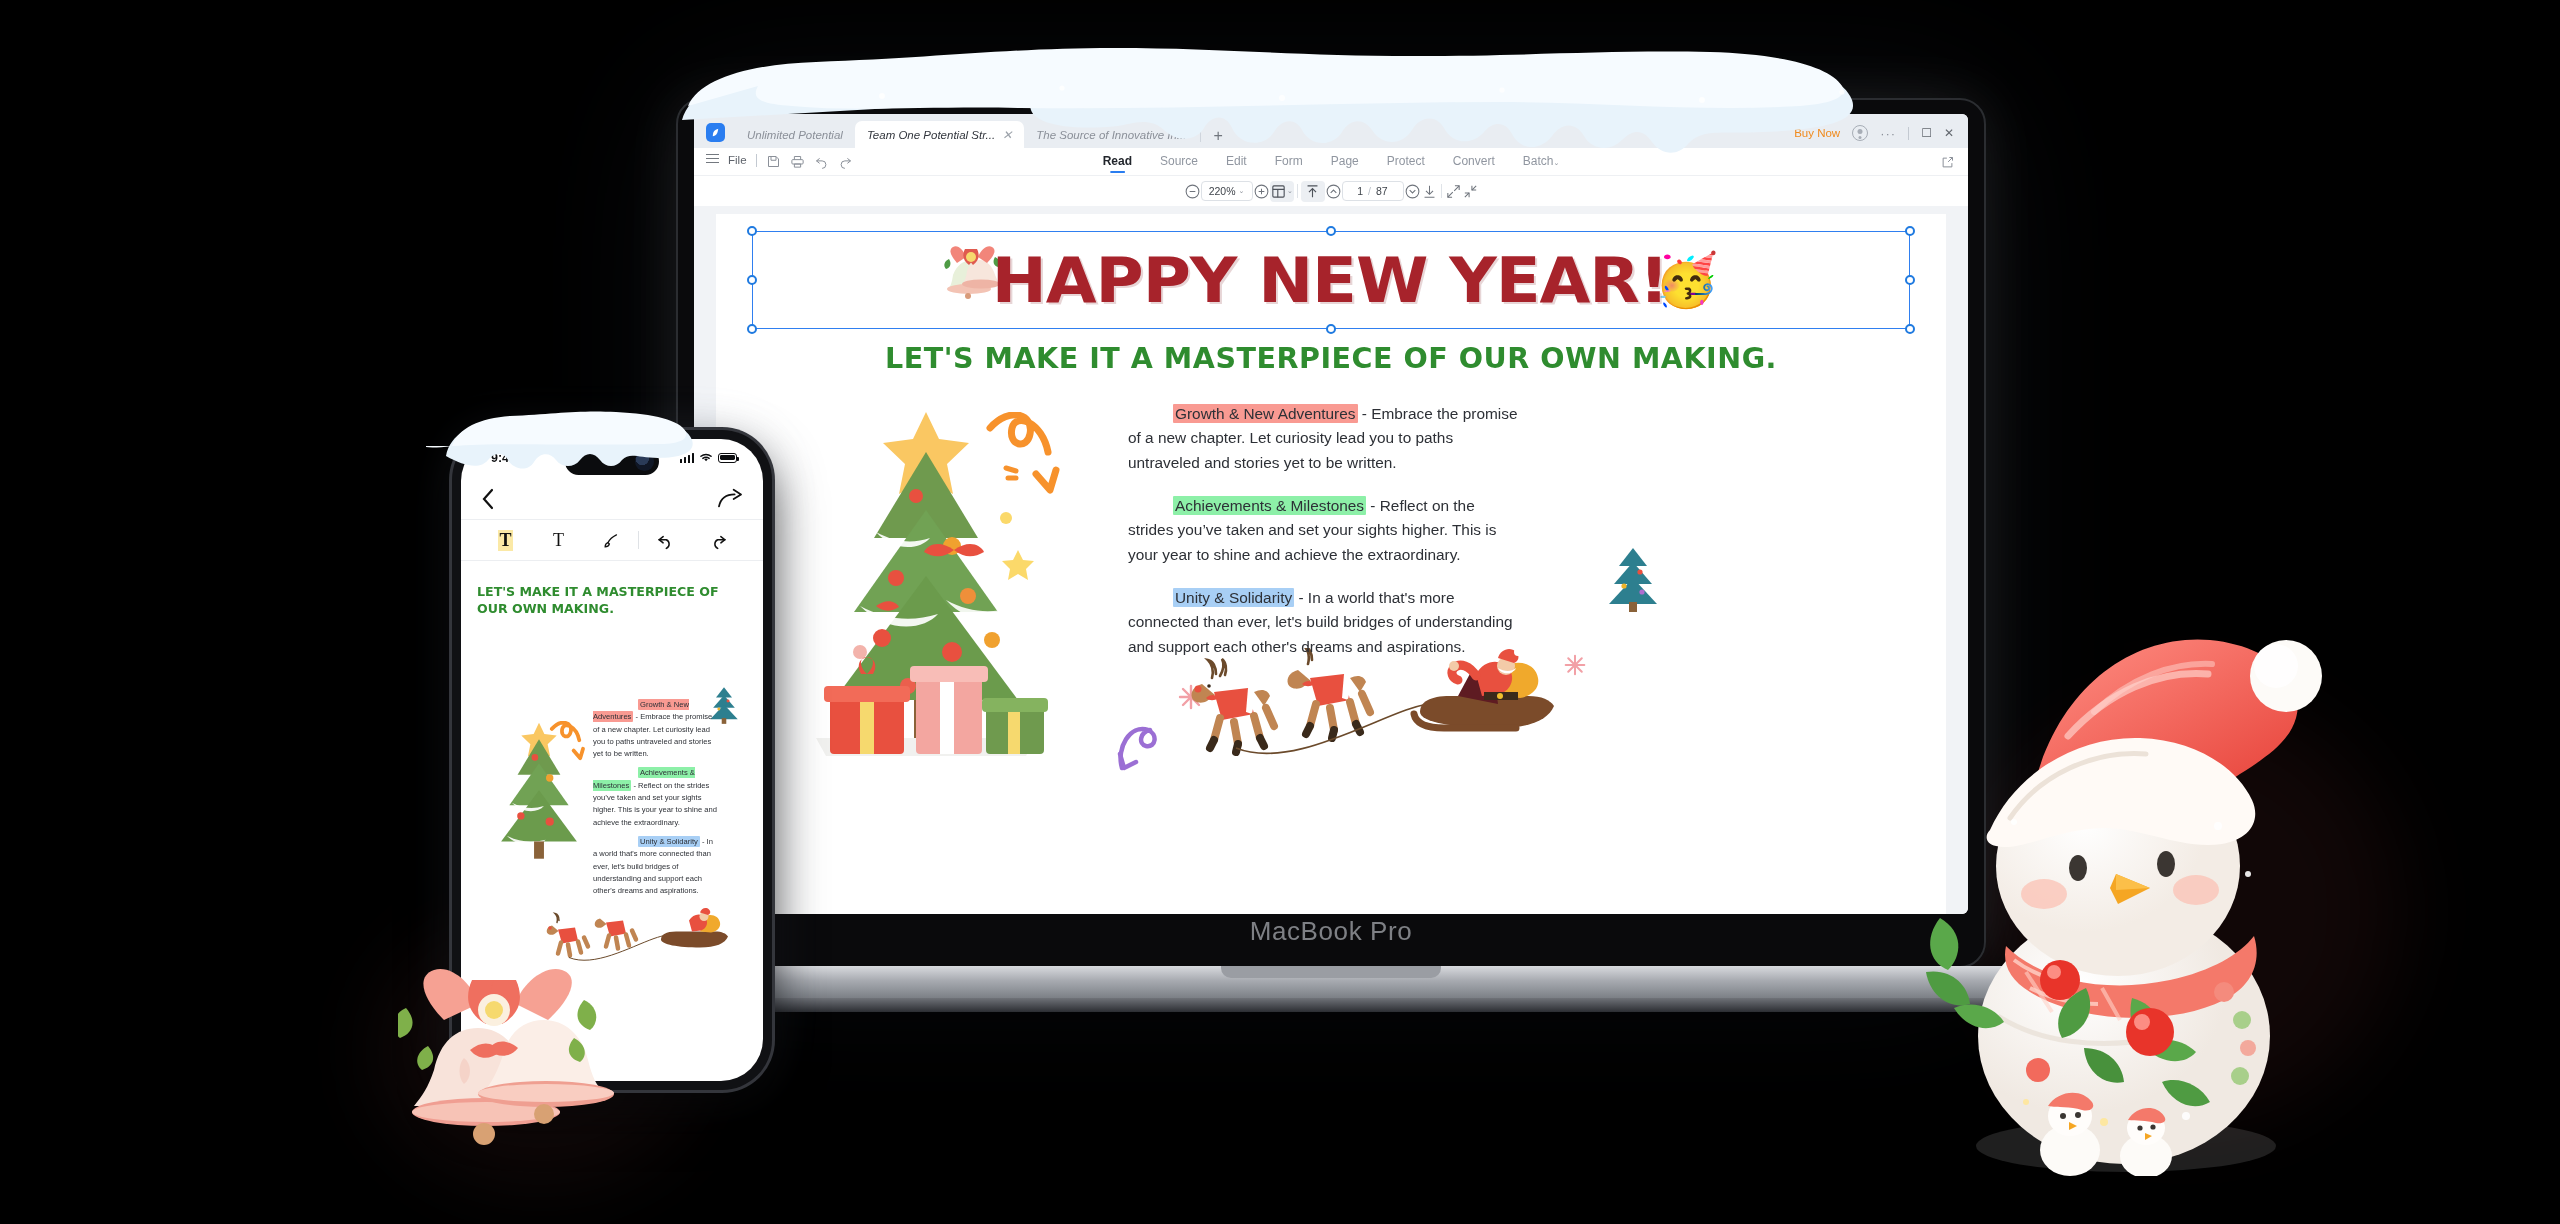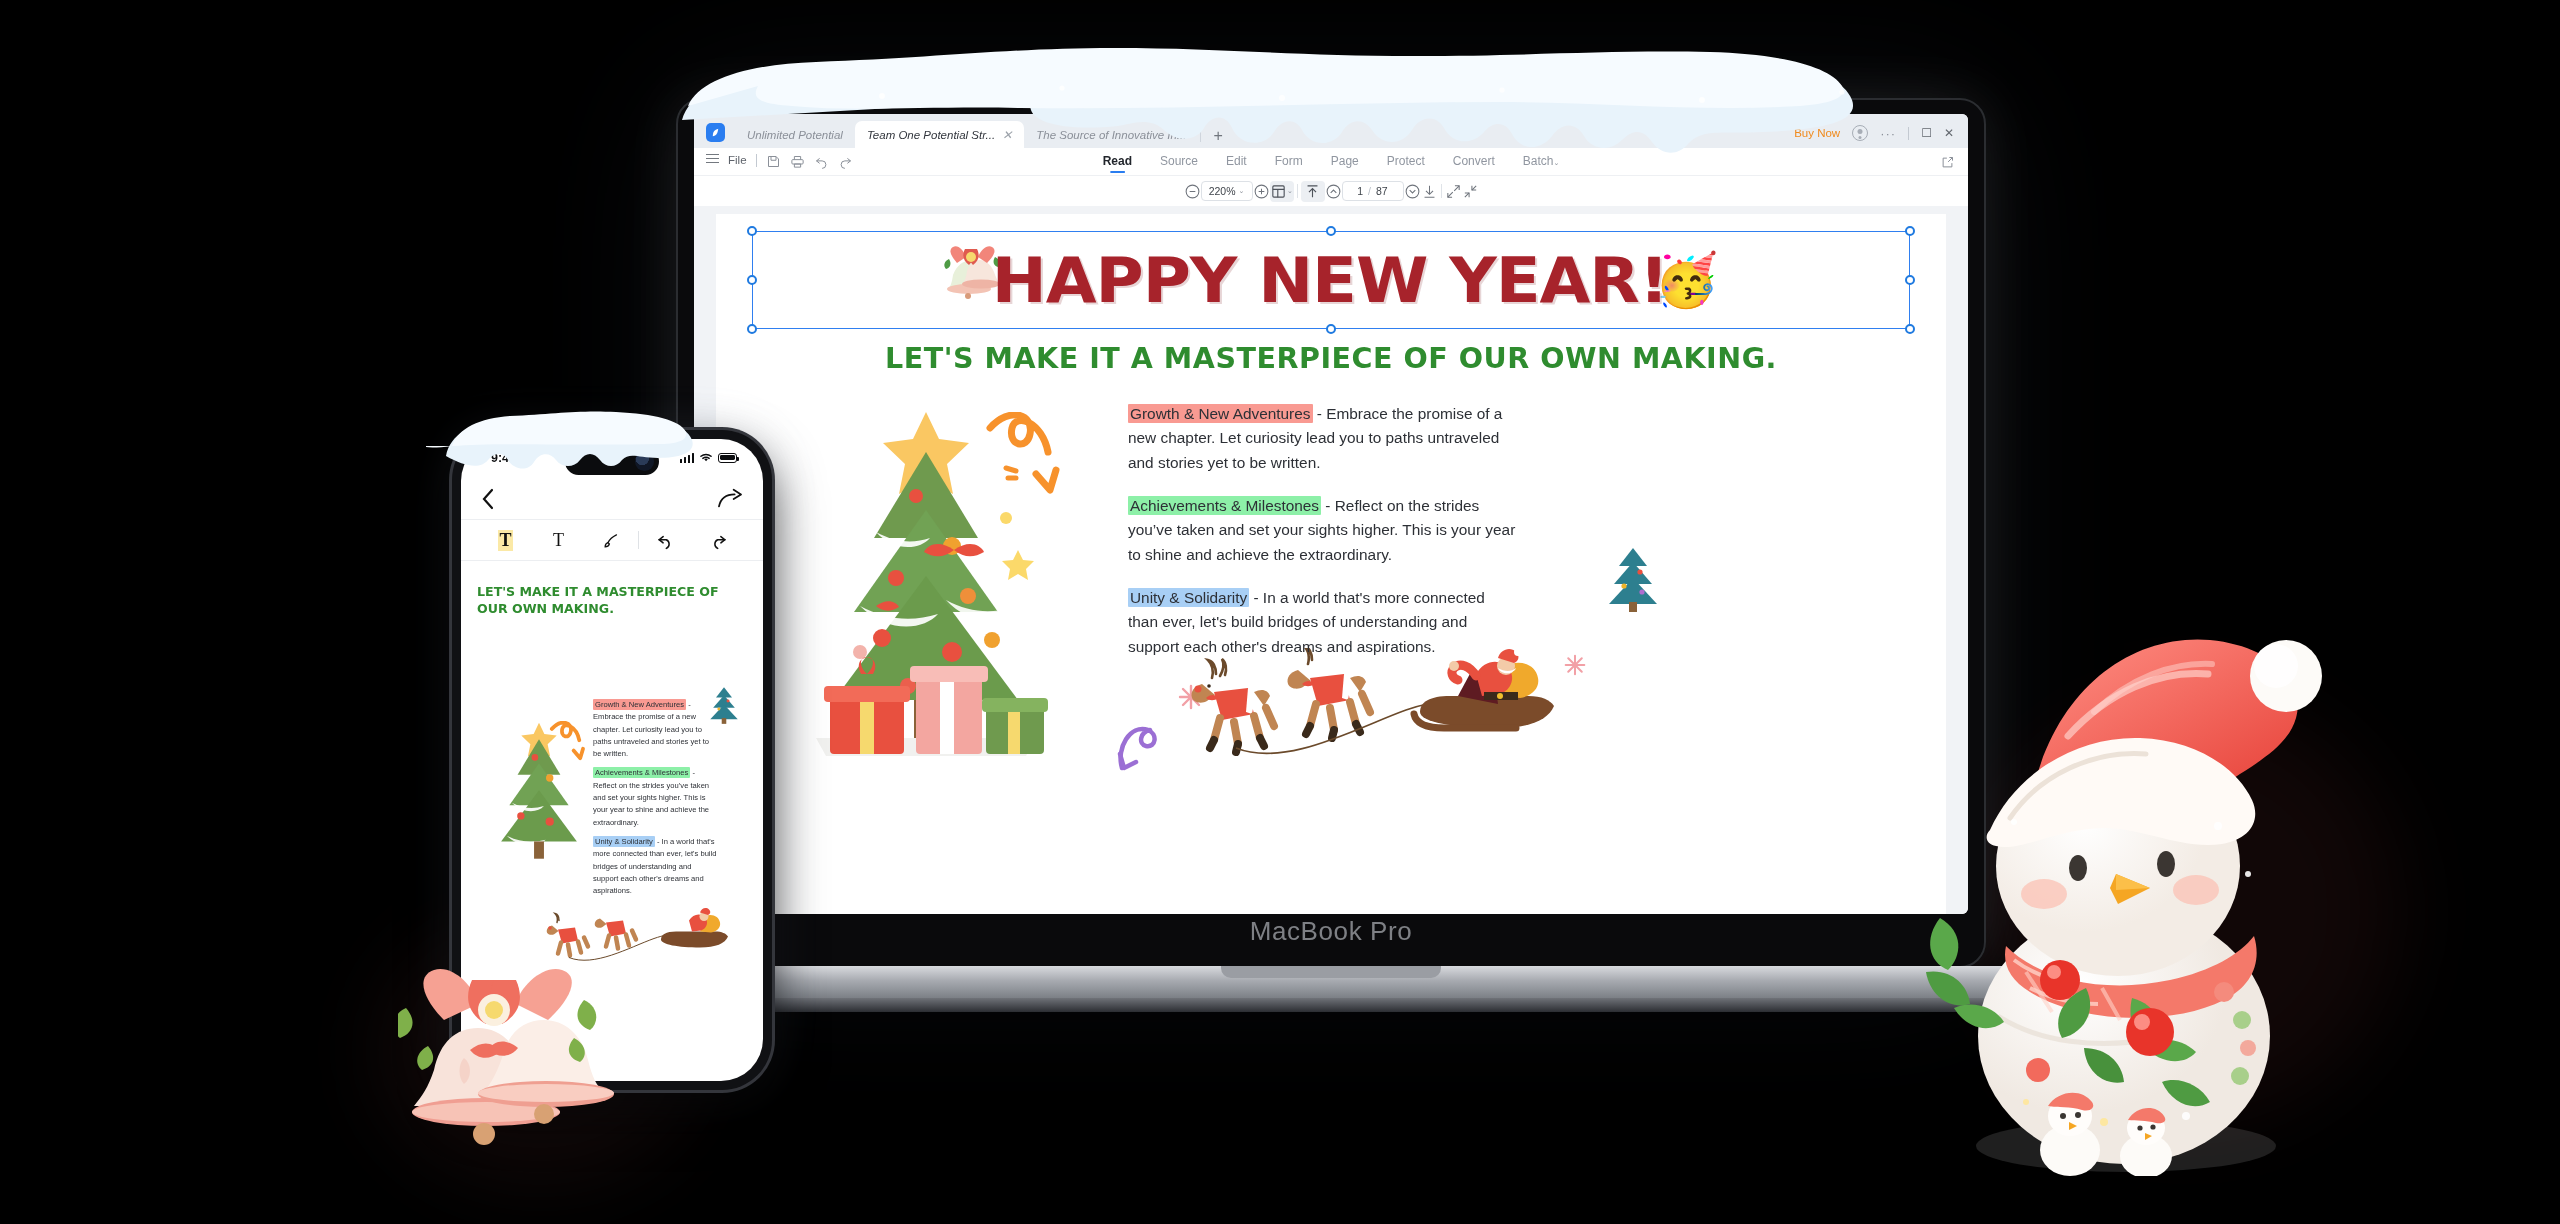--- a/index.html
+++ b/index.html
@@ -129,21 +129,21 @@
     transform: scaleX(1.06); text-shadow: 2px 2px 0 rgba(120,20,25,.18);
   }
   .doc-sub {
     position: absolute; left: 0; right: 0; top: 128px; text-align: center;
     font-family: "DejaVu Sans", sans-serif; font-weight: bold; font-size: 28px;
     color: #2f8c2f; letter-spacing: .5px; transform: scaleX(1.02);
   }
   .body-col { position: absolute; left: 412px; top: 188px; width: 390px; }
   .para { font-size: 15.4px; line-height: 1.58; color: #2d3036; margin-bottom: 19px;
           font-family: "Liberation Sans", sans-serif; }
-  .hl { padding: 1px 2px; border-radius: 1px; }
+  .hl { padding: 1px 2px; border-radius: 1px; margin-left: 45px; }
   .hl.red { background: #f99a92; }
   .hl.green { background: #8df0a8; }
   .hl.blue { background: #a8cff5; }
 
   
   #phone { position: absolute; left: 452px; top: 430px; width: 320px; height: 660px; }
   .ph-body {
     position: absolute; inset: 0; background: #101114; border-radius: 50px;
     box-shadow: 0 0 0 3px #34363c, 0 22px 50px rgba(0,0,0,.75), 0 0 50px rgba(180,200,230,.12);
   }

